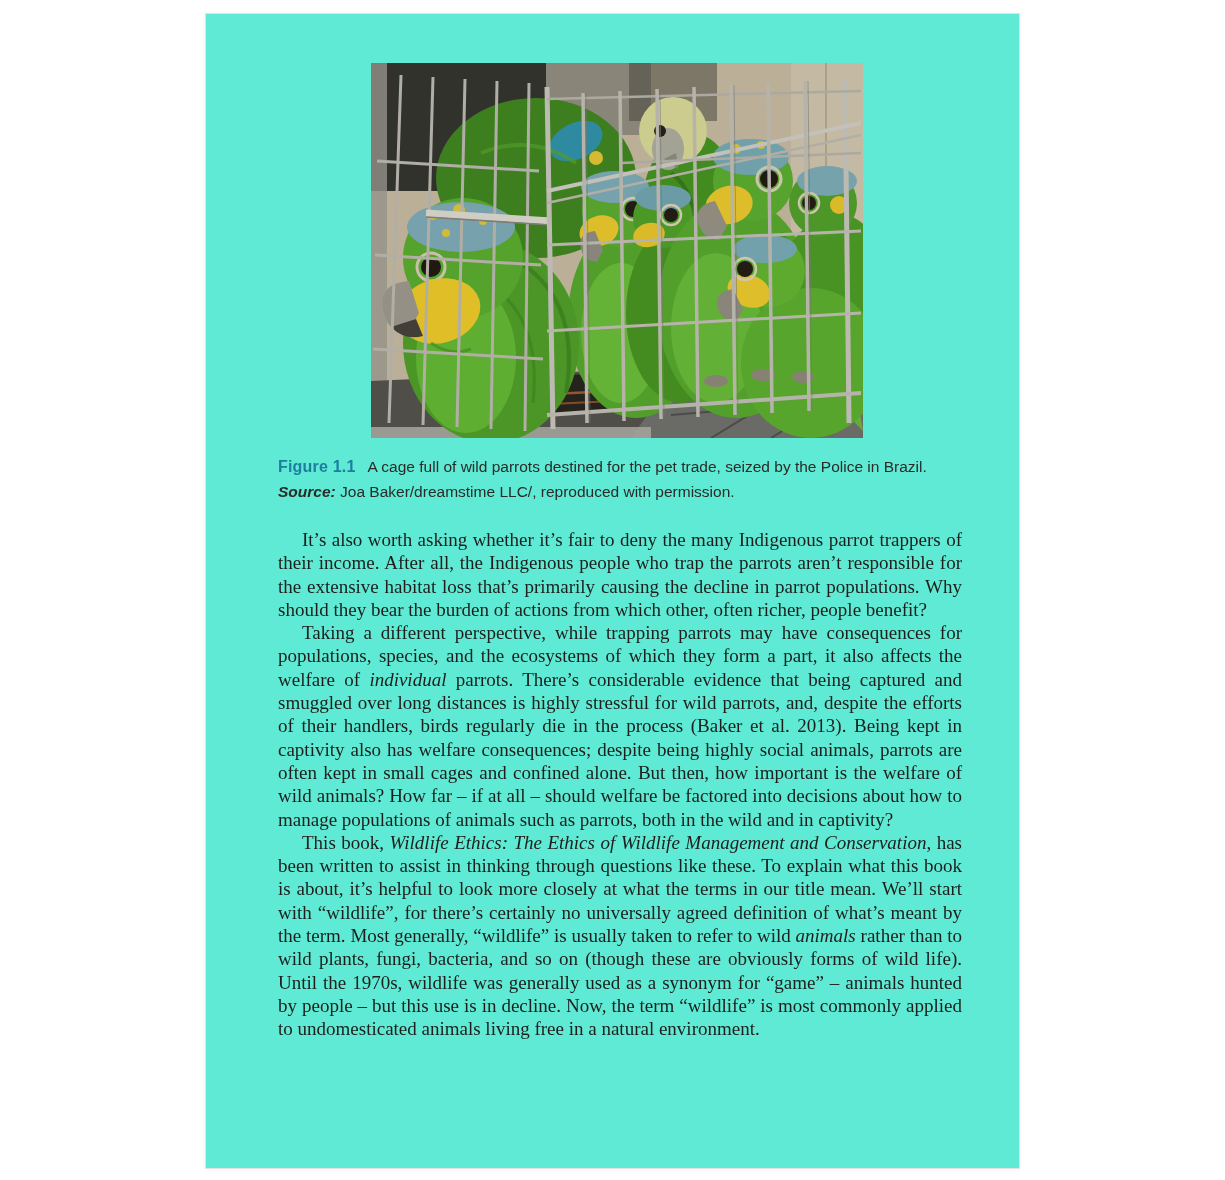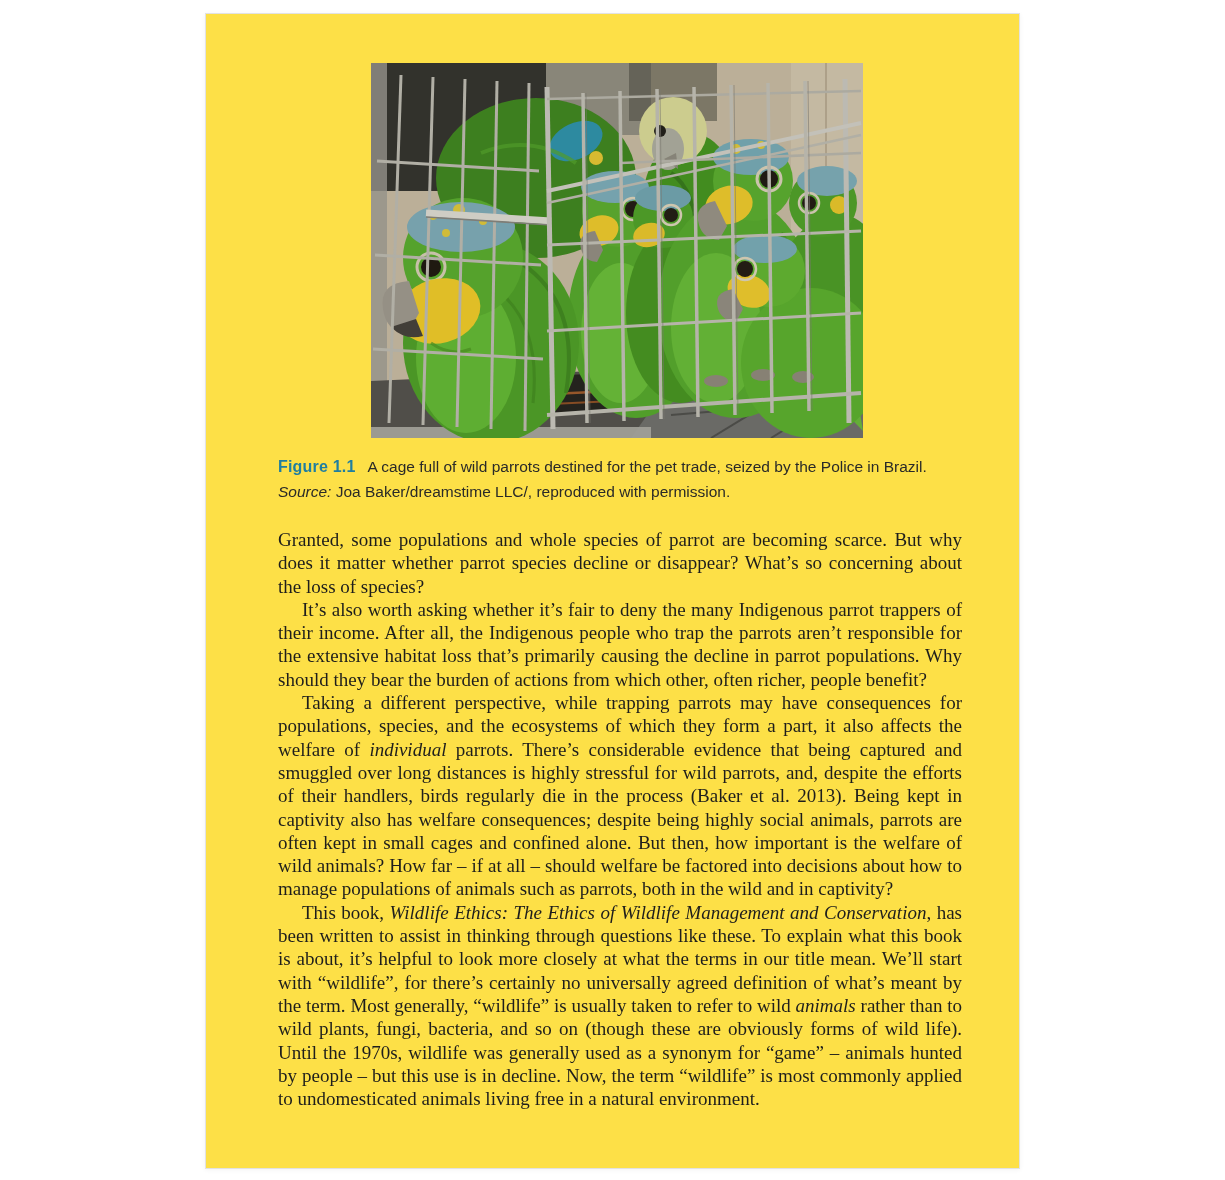--- a/index.html
+++ b/index.html
@@ -1,26 +1,26 @@
 <!DOCTYPE html>
 <html><head>
 <meta charset="utf-8">
 <style>
   html,body{margin:0;padding:0;background:#ffffff;}
   .canvas{position:relative;width:1225px;height:1180px;background:#ffffff;overflow:hidden;
           font-family:"Liberation Serif", serif;}
-  .page{position:absolute;left:205px;top:13px;width:813px;height:1154px;background:#fde047;
+  .page{position:absolute;left:205px;top:13px;width:813px;height:1154px;background:#5eead4;
         border:1px solid #e2e2e2;box-shadow:0 1px 5px rgba(0,0,0,0.05);}
   .photo{position:absolute;left:165px;top:49px;width:492px;height:375px;overflow:hidden;}
   .photo svg{display:block;width:100%;height:100%;}
   .caption{position:absolute;left:72px;top:440px;width:686px;
            font-family:"Liberation Sans", sans-serif;font-size:15.5px;line-height:25px;color:#2a2a28;}
   .fig-label{font-weight:bold;color:#1f7ea0;font-size:16px;margin-right:12px;letter-spacing:.2px;}
   .source-line{display:block;}
-  .source-label{font-style:italic;}
+  .source-label{font-style:italic;font-weight:bold;}
   .body-text{position:absolute;left:72px;top:514px;width:684px;
              font-family:"Liberation Serif", serif;font-size:19px;line-height:23.3px;
              color:#1e1e1c;text-align:justify;}
   .body-text p{margin:0;padding:0;}
   .body-text p.indent{text-indent:24px;}
 </style>
 </head>
 <body>
 
 <div class="canvas">
@@ -173,20 +173,19 @@
         </svg>
       </div>
 
       <figcaption class="caption">
         <span class="fig-label" style="color: rgb(31, 126, 160);">Figure 1.1</span><span>A cage full of wild parrots destined for the pet trade, seized by the Police in Brazil.</span>
         <span class="source-line"><span class="source-label">Source:</span><span> Joa Baker/dreamstime LLC/, reproduced with permission.</span></span>
       </figcaption>
     </figure>
 
     <div class="body-text">
-        <p class="para">Granted, some populations and whole species of parrot are becoming scarce. But why does it matter whether parrot species decline or disappear? What’s so concerning about the loss of species?</p>
         <p class="para indent">It’s also worth asking whether it’s fair to deny the many Indigenous parrot trappers of their income. After all, the Indigenous people who trap the parrots aren’t responsible for the extensive habitat loss that’s primarily causing the decline in parrot populations. Why should they bear the burden of actions from which other, often richer, people benefit?</p>
         <p class="para indent">Taking a different perspective, while trapping parrots may have consequences for populations, species, and the ecosystems of which they form a part, it also affects the welfare of <em>individual</em> parrots. There’s considerable evidence that being captured and smuggled over long distances is highly stressful for wild parrots, and, despite the efforts of their handlers, birds regularly die in the process (Baker et al. 2013). Being kept in captivity also has welfare consequences; despite being highly social animals, parrots are often kept in small cages and confined alone. But then, how important is the welfare of wild animals? How far – if at all – should welfare be factored into decisions about how to manage populations of animals such as parrots, both in the wild and in captivity?</p>
         <p class="para indent">This book, <em>Wildlife Ethics: The Ethics of Wildlife Management and Conservation</em>, has been written to assist in thinking through questions like these. To explain what this book is about, it’s helpful to look more closely at what the terms in our title mean. We’ll start with “wildlife”, for there’s certainly no universally agreed definition of what’s meant by the term. Most generally, “wildlife” is usually taken to refer to wild <em>animals</em> rather than to wild plants, fungi, bacteria, and so on (though these are obviously forms of wild life). Until the 1970s, wildlife was generally used as a synonym for “game” – animals hunted by people – but this use is in decline. Now, the term “wildlife” is most commonly applied to undomesticated animals living free in a natural environment.</p>
       </div>
 
   </div>
 </div>
 
 </body></html>

